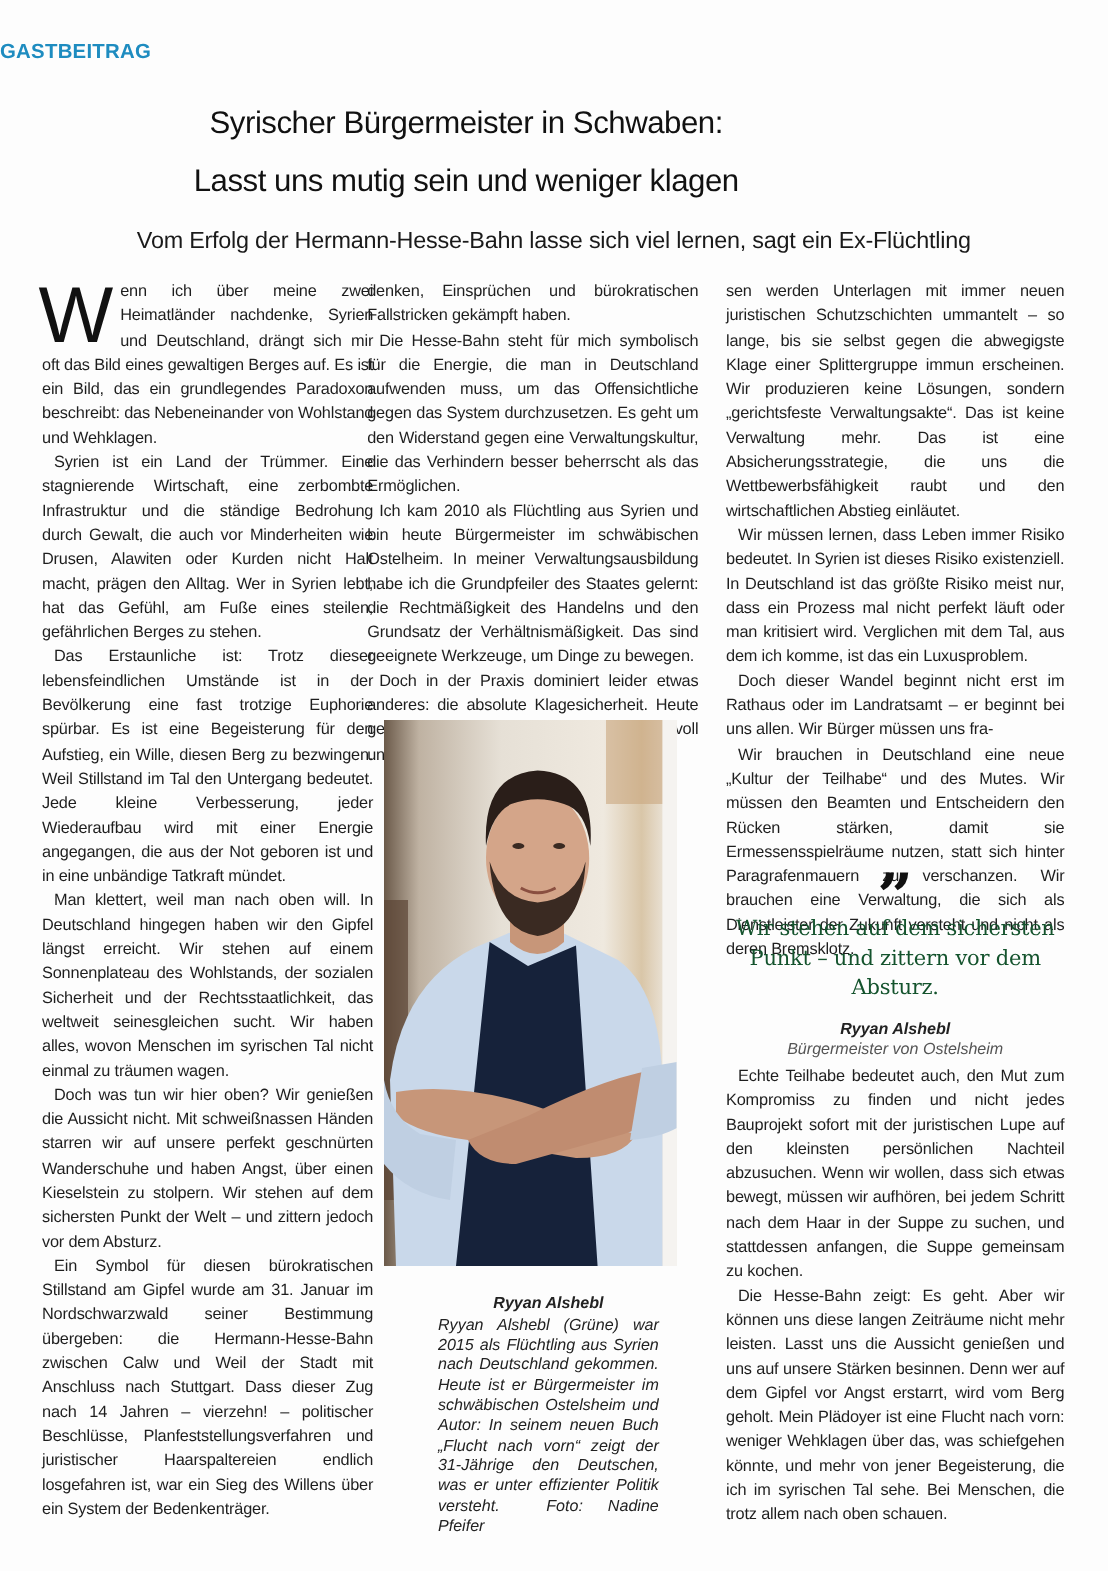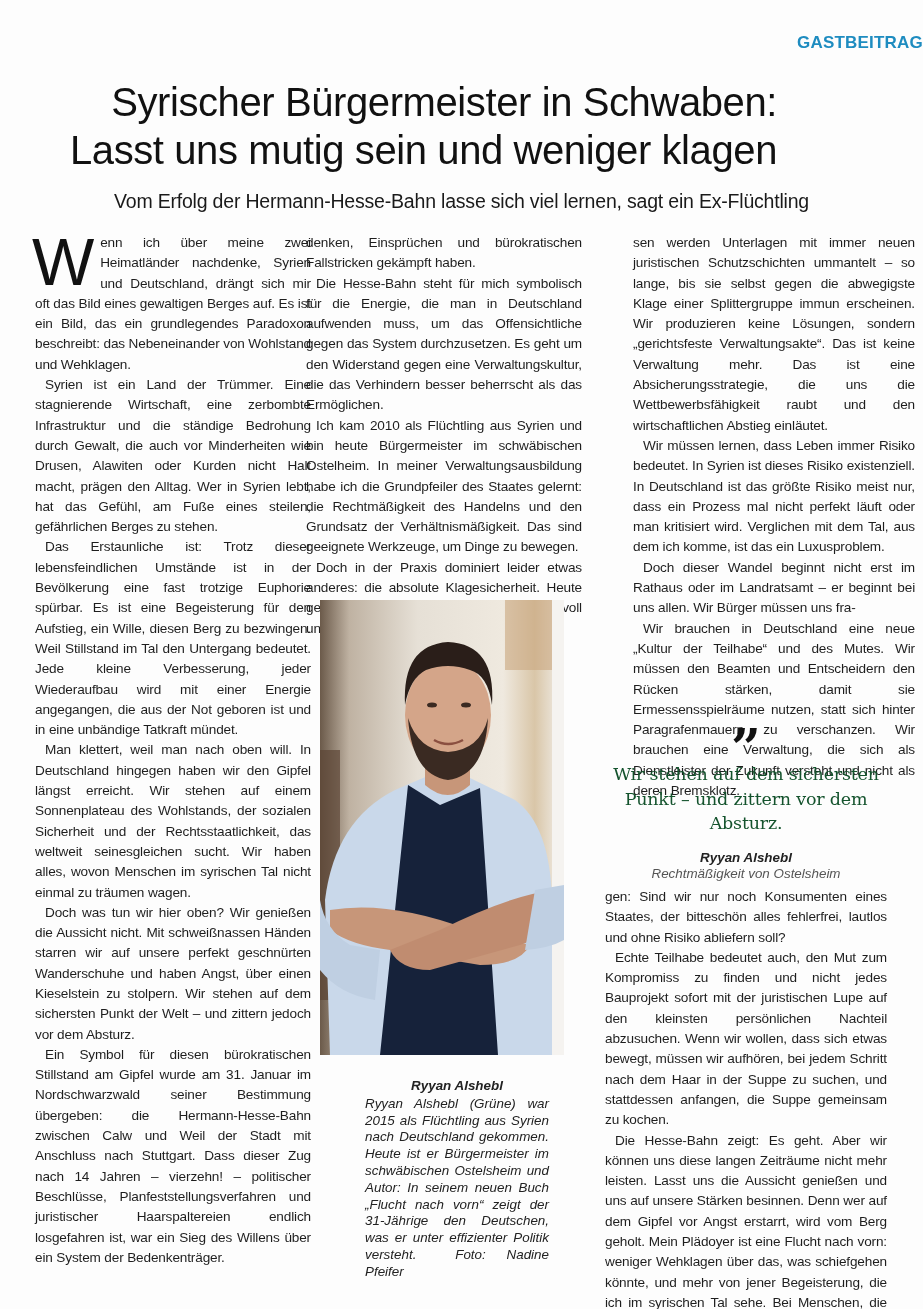--- a/index.html
+++ b/index.html
@@ -1,43 +1,43 @@
 <!DOCTYPE html>
 <html><head>
 <meta charset="utf-8">
 <style>
   * { box-sizing: border-box; margin: 0; padding: 0; }
   html, body { width: 923px; height: 1309px; background: #fdfdfd; }
   body { font-family: "Liberation Sans", sans-serif; color: #1c1c1c; position: relative; overflow: hidden; }
 
   .kicker {
-    position: absolute; top: 33px; left: 0; width: 923px; text-align: right;
+    position: absolute; top: 33px; left: 0; width: 923px; text-align: left;
     font-family: "Liberation Sans", sans-serif; font-weight: bold; font-size: 17px;
     color: #1e8cc0; letter-spacing: 0.2px;
   }
   .headline {
-    position: absolute; top: 78px; left: 0; width: 777px; text-align: right;
+    position: absolute; top: 78px; left: 0; width: 777px; text-align: center;
     font-family: "Liberation Sans", sans-serif; font-weight: normal;
-    font-size: 40px; line-height: 48px; color: #111; letter-spacing: -0.4px;
+    font-size: 26px; line-height: 48px; color: #111; letter-spacing: -0.4px;
   }
   .subline {
     position: absolute; top: 189px; left: 0; width: 923px; text-align: center;
     font-size: 19.5px; line-height: 24px; color: #1a1a1a; letter-spacing: -0.2px;
   }
 
   .col {
     position: absolute; top: 233px; width: 276px;
     font-size: 13.6px; line-height: 20.3px; text-align: justify; hyphens: manual;
     color: #1e1e1e; letter-spacing: -0.15px;
   }
   .col p { text-indent: 10px; }
   .col p.noindent { text-indent: 0; }
   #col1 { left: 35px; }
   #col2 { left: 306px; }
-  #col3 { left: 605px; width: 282px; margin-left: 28px; }
+  #col3 { left: 605px; width: 282px; }
 
   .dropcap {
     float: left; font-size: 66px; line-height: 54px; height: 56px;
     margin: 2px 6px 0 -3px; font-weight: normal; color: #111;
     font-family: "Liberation Sans", sans-serif;
   }
 
   .photo {
     position: absolute; left: 320px; top: 600px; width: 244px; height: 455px; overflow: hidden;
     background: linear-gradient(90deg, #7a6a5c 0%, #c9bfb2 18%, #e2dbd0 45%, #efe9df 70%, #d8cbb6 85%, #f4f1ec 100%);
@@ -141,20 +141,19 @@
   <p class="noindent">sen werden Unterlagen mit immer neuen juristischen Schutzschichten ummantelt – so lange, bis sie selbst gegen die abwegigste Klage einer Splittergruppe immun erscheinen. Wir produzieren keine Lösungen, sondern „gerichtsfeste Verwaltungsakte“. Das ist keine Verwaltung mehr. Das ist eine Absicherungsstrategie, die uns die Wettbewerbsfähigkeit raubt und den wirtschaftlichen Abstieg einläutet.</p>
   <p>Wir müssen lernen, dass Leben immer Risiko bedeutet. In Syrien ist dieses Risiko existenziell. In Deutschland ist das größte Risiko meist nur, dass ein Prozess mal nicht perfekt läuft oder man kritisiert wird. Verglichen mit dem Tal, aus dem ich komme, ist das ein Luxusproblem.</p>
   <p>Doch dieser Wandel beginnt nicht erst im Rathaus oder im Landratsamt – er beginnt bei uns allen. Wir Bürger müssen uns fra-</p>
   <p>Wir brauchen in Deutschland eine neue „Kultur der Teilhabe“ und des Mutes. Wir müssen den Beamten und Entscheidern den Rücken stärken, damit sie Ermessensspielräume nutzen, statt sich hinter Paragrafenmauern zu verschanzen. Wir brauchen eine Verwaltung, die sich als Dienstleister der Zukunft versteht und nicht als deren Bremsklotz.</p>
 </div>
 
 <div class="quote-block">
   <div class="quote-mark">”</div>
   <div class="quote-text">Wir stehen auf dem sichersten Punkt – und zittern vor dem Absturz.</div>
   <div class="quote-author">Ryyan Alshebl</div>
-  <div class="quote-role">Rechtmäßigkeit von Ostelsheim</div>
+  <div class="quote-role">Bürgermeister von Ostelsheim</div>
 </div>
 
 <div id="col3b">
-  <p class="noindent">gen: Sind wir nur noch Konsumenten eines Staates, der bitteschön alles fehlerfrei, lautlos und ohne Risiko abliefern soll?</p>
   <p>Echte Teilhabe bedeutet auch, den Mut zum Kompromiss zu finden und nicht jedes Bauprojekt sofort mit der juristischen Lupe auf den kleinsten persönlichen Nachteil abzusuchen. Wenn wir wollen, dass sich etwas bewegt, müssen wir aufhören, bei jedem Schritt nach dem Haar in der Suppe zu suchen, und stattdessen anfangen, die Suppe gemeinsam zu kochen.</p>
   <p>Die Hesse-Bahn zeigt: Es geht. Aber wir können uns diese langen Zeiträume nicht mehr leisten. Lasst uns die Aussicht genießen und uns auf unsere Stärken besinnen. Denn wer auf dem Gipfel vor Angst erstarrt, wird vom Berg geholt. Mein Plädoyer ist eine Flucht nach vorn: weniger Wehklagen über das, was schiefgehen könnte, und mehr von jener Begeisterung, die ich im syrischen Tal sehe. Bei Menschen, die trotz allem nach oben schauen.</p>
 </div>
 
 </body></html>

